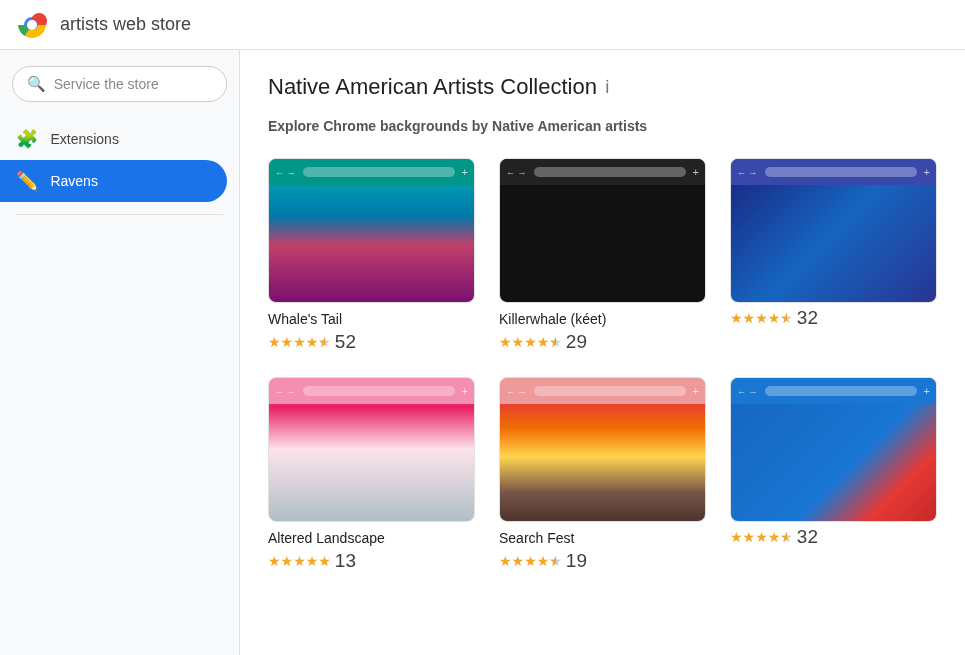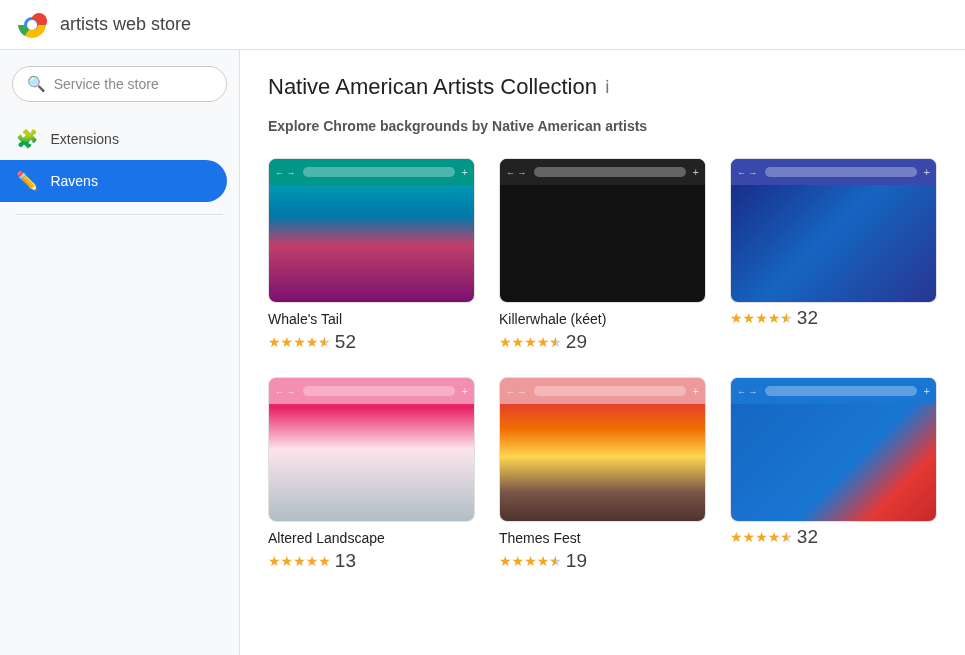--- a/index.html
+++ b/index.html
@@ -316,21 +316,21 @@
   </div>
         <div class="theme-card">
     <div class="theme-thumb">
       <div class="harvest-bg" style="position:absolute;top:0;left:0;right:0;bottom:0;"></div>
       <div class="browser-bar browser-bar-salmon" style="position:absolute;top:0;left:0;right:0;height:26px;display:flex;align-items:center;padding:0 6px;gap:3px;border-radius:0;">
         <span style="color:rgba(255,255,255,0.7);font-size:9px;">← →</span>
         <div style="flex:1;height:10px;background:rgba(255,255,255,0.3);border-radius:5px;margin:0 4px;"></div>
         <span style="color:rgba(255,255,255,0.7);font-size:11px;">+</span>
       </div>
     </div>
-    <div class="theme-name">Themes Fest</div>
+    <div class="theme-name">Search Fest</div>
     <div class="theme-rating">
       <span><span style="color:#f5a623">★</span><span style="color:#f5a623">★</span><span style="color:#f5a623">★</span><span style="color:#f5a623">★</span><span style="position:relative;display:inline-block;color:#ccc;">★<span style="position:absolute;left:0;width:50%;overflow:hidden;color:#f5a623;display:inline-block;">★</span></span></span>
       <span class="rating-count">19</span>
     </div>
   </div>
         <div class="theme-card">
     <div class="theme-thumb">
       <div class="white-raven-bg" style="position:absolute;top:0;left:0;right:0;bottom:0;"></div>
       <div class="browser-bar browser-bar-blue2" style="position:absolute;top:0;left:0;right:0;height:26px;display:flex;align-items:center;padding:0 6px;gap:3px;border-radius:0;">
         <span style="color:rgba(255,255,255,0.7);font-size:9px;">← →</span>

